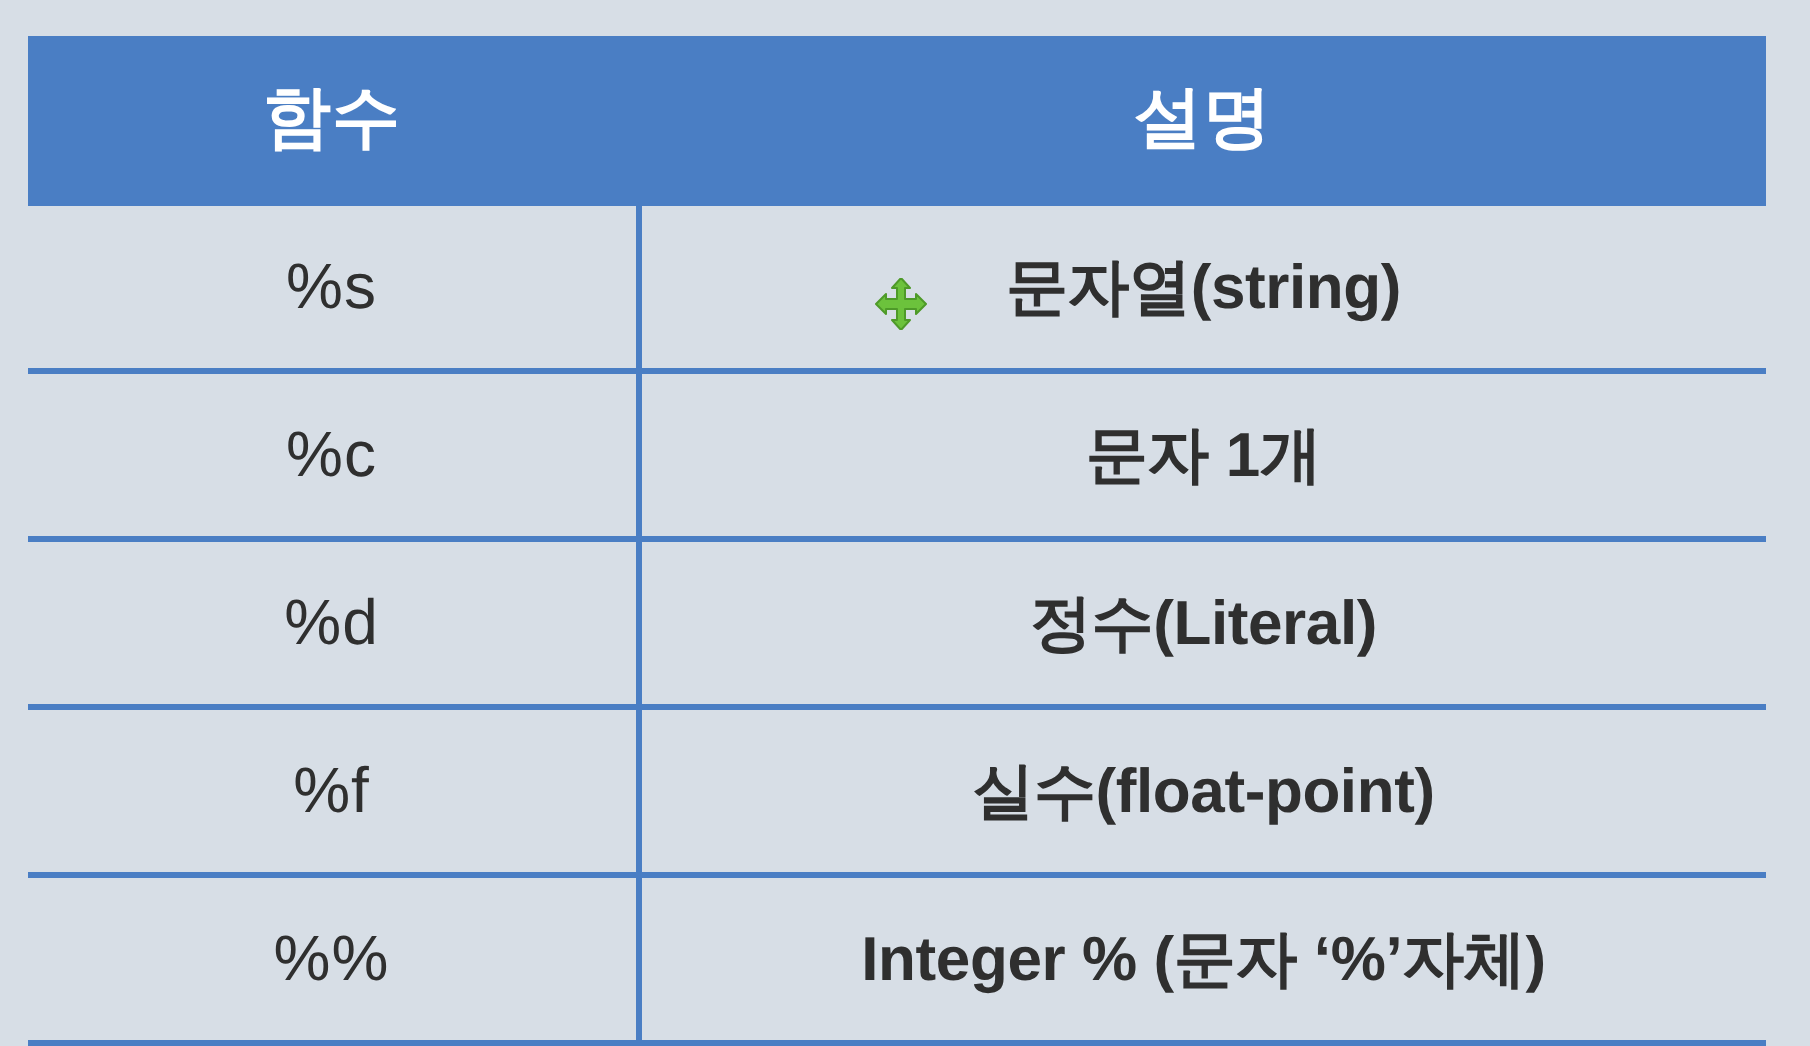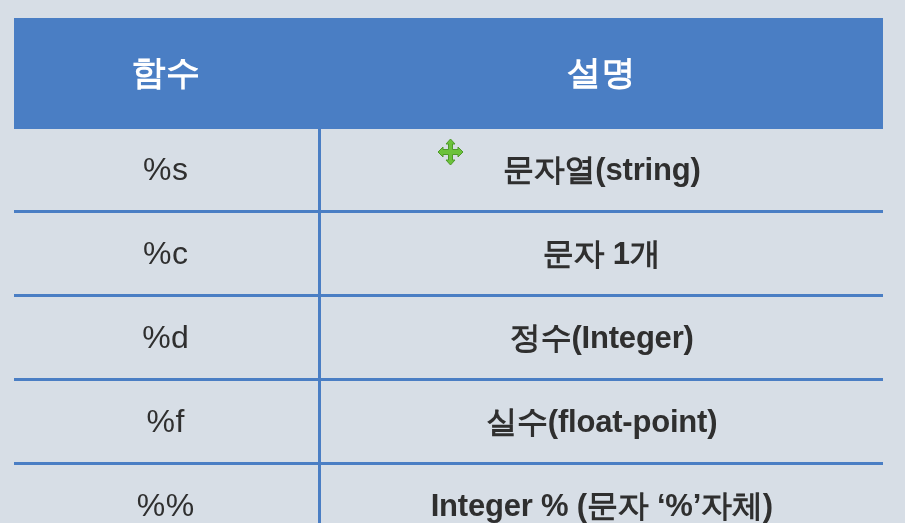--- a/index.html
+++ b/index.html
@@ -39,21 +39,21 @@
   #format-table col.col-desc { width: 564px; }
 
   
   #format-table thead th {
     background: #4a7ec4;
     color: #ffffff;
     font-weight: bold;
     font-size: 34px;
     height: 82px;
     line-height: 82px;
-    padding: 13px;
+    padding: 0;
     margin: 0;
     text-align: center;
     vertical-align: middle;
     border: none;
     letter-spacing: 0.5px;
   }
   #format-table thead th.th-func {
     border-right: 2px solid #4a7ec4;
   }
 
@@ -131,21 +131,21 @@
       </tr>
       <tr>
         <td class="cell-func">%c</td>
         <td class="cell-desc">
           <span class="desc-inner">문자 1개</span>
         </td>
       </tr>
       <tr>
         <td class="cell-func">%d</td>
         <td class="cell-desc">
-          <span class="desc-inner">정수(Integer)</span>
+          <span class="desc-inner">정수(Literal)</span>
         </td>
       </tr>
       <tr>
         <td class="cell-func">%f</td>
         <td class="cell-desc">
           <span class="desc-inner">실수(float-point)</span>
         </td>
       </tr>
       <tr>
         <td class="cell-func">%%</td>

